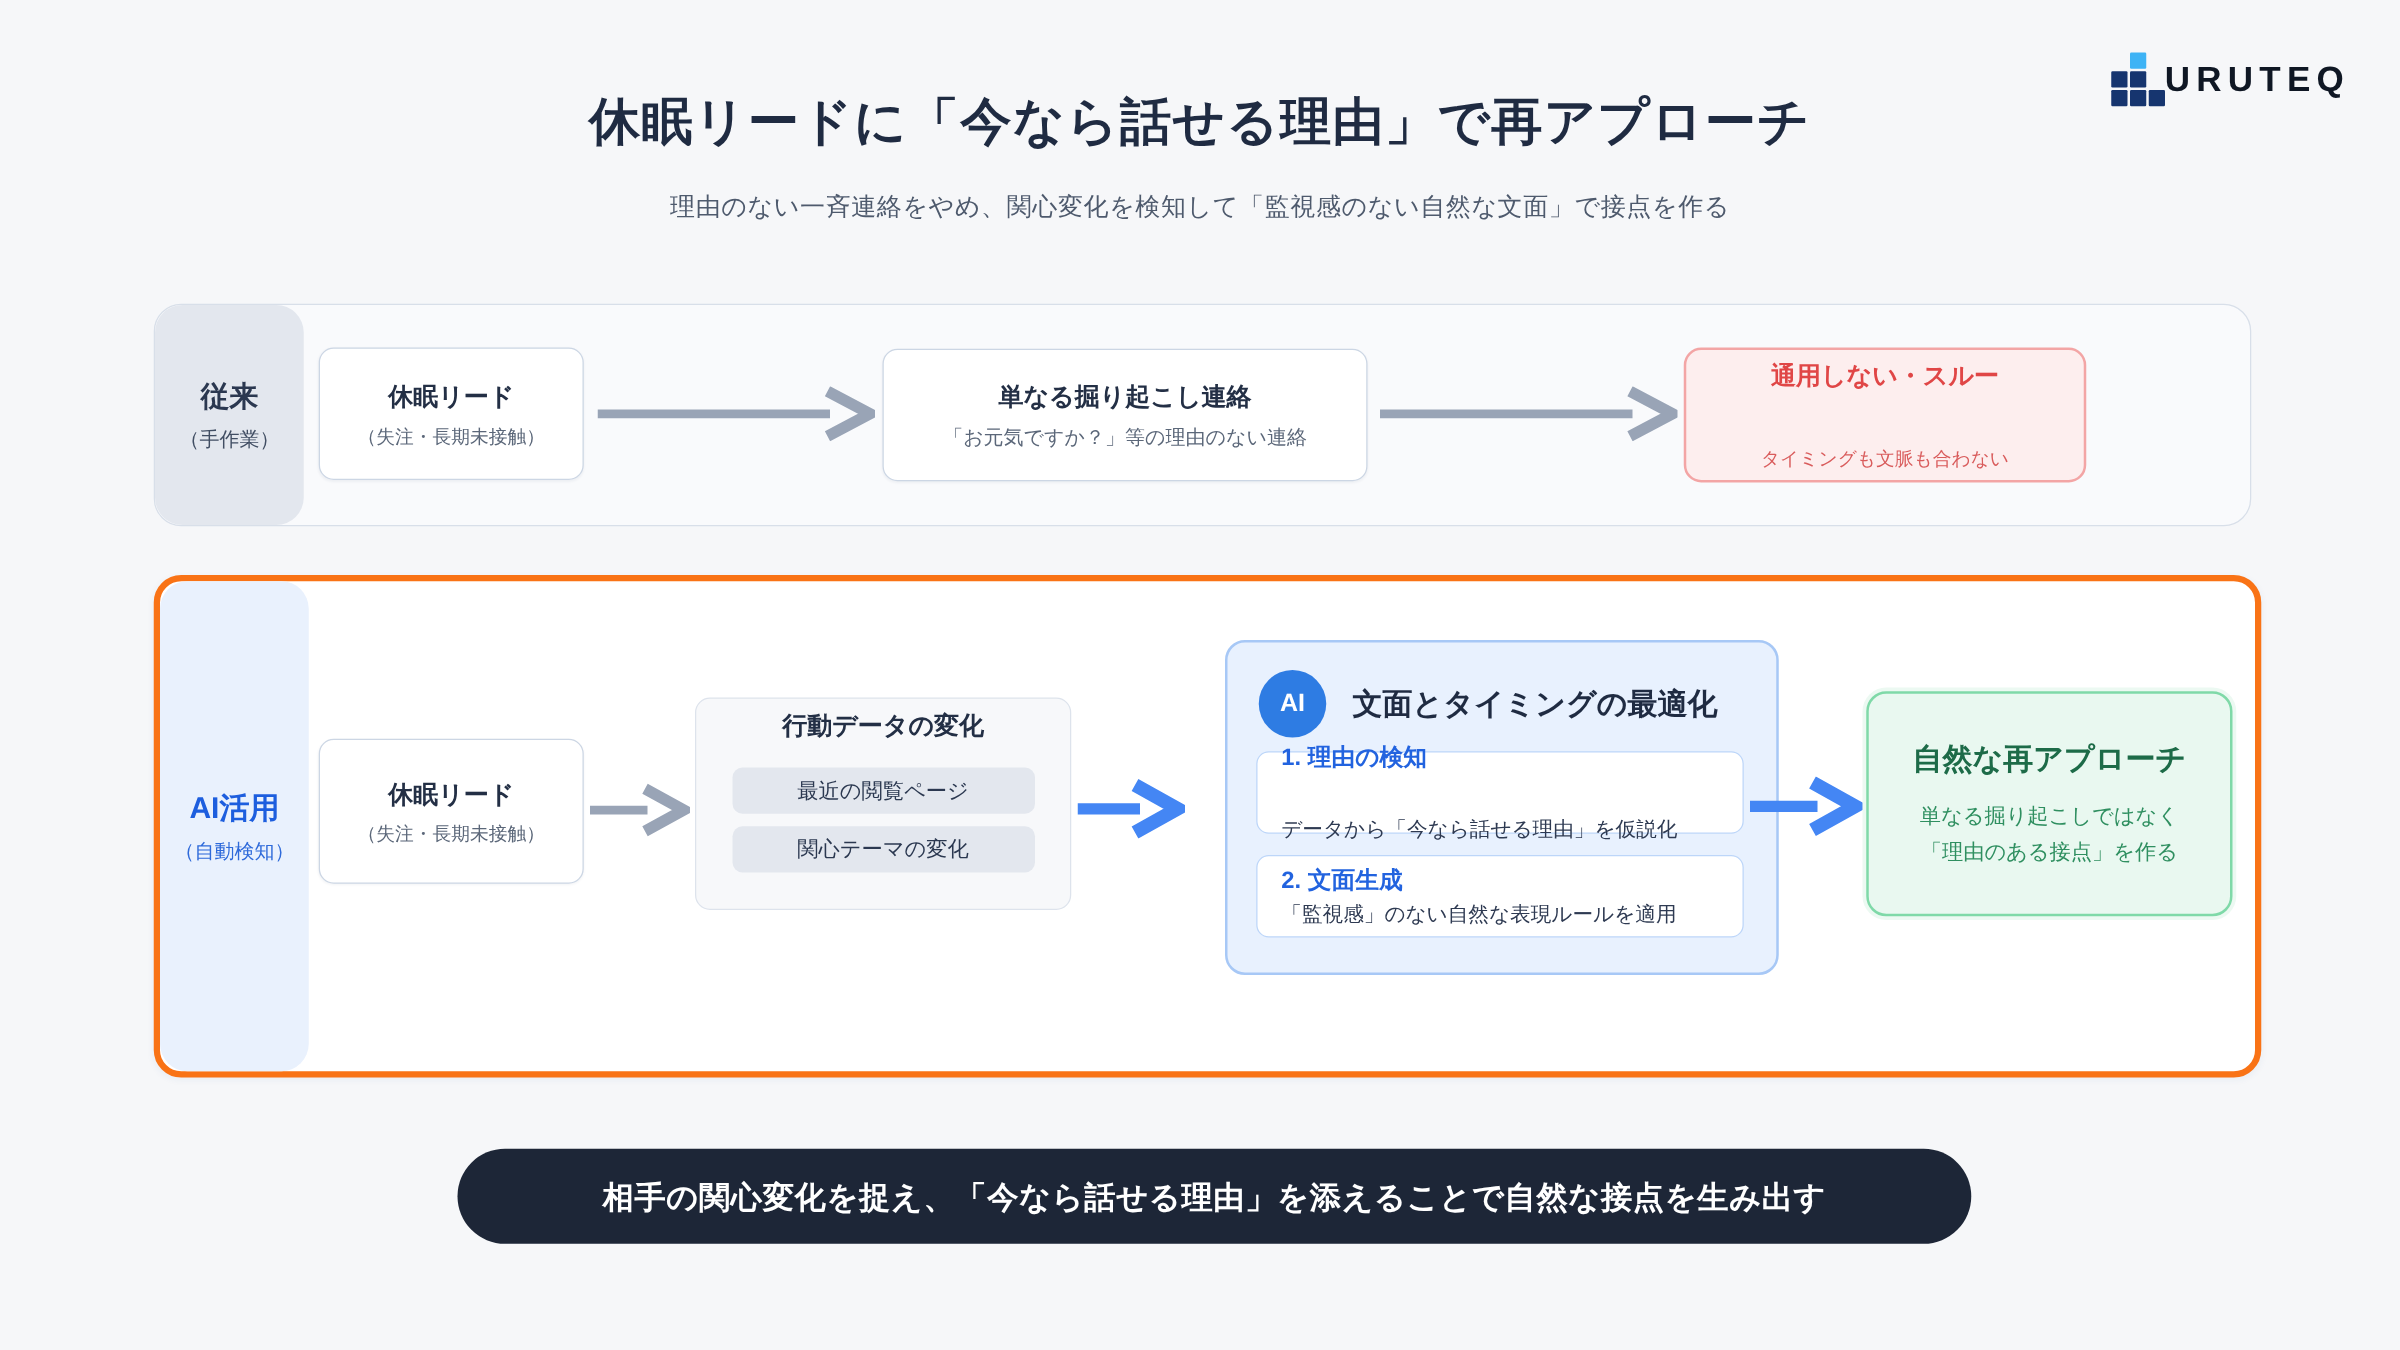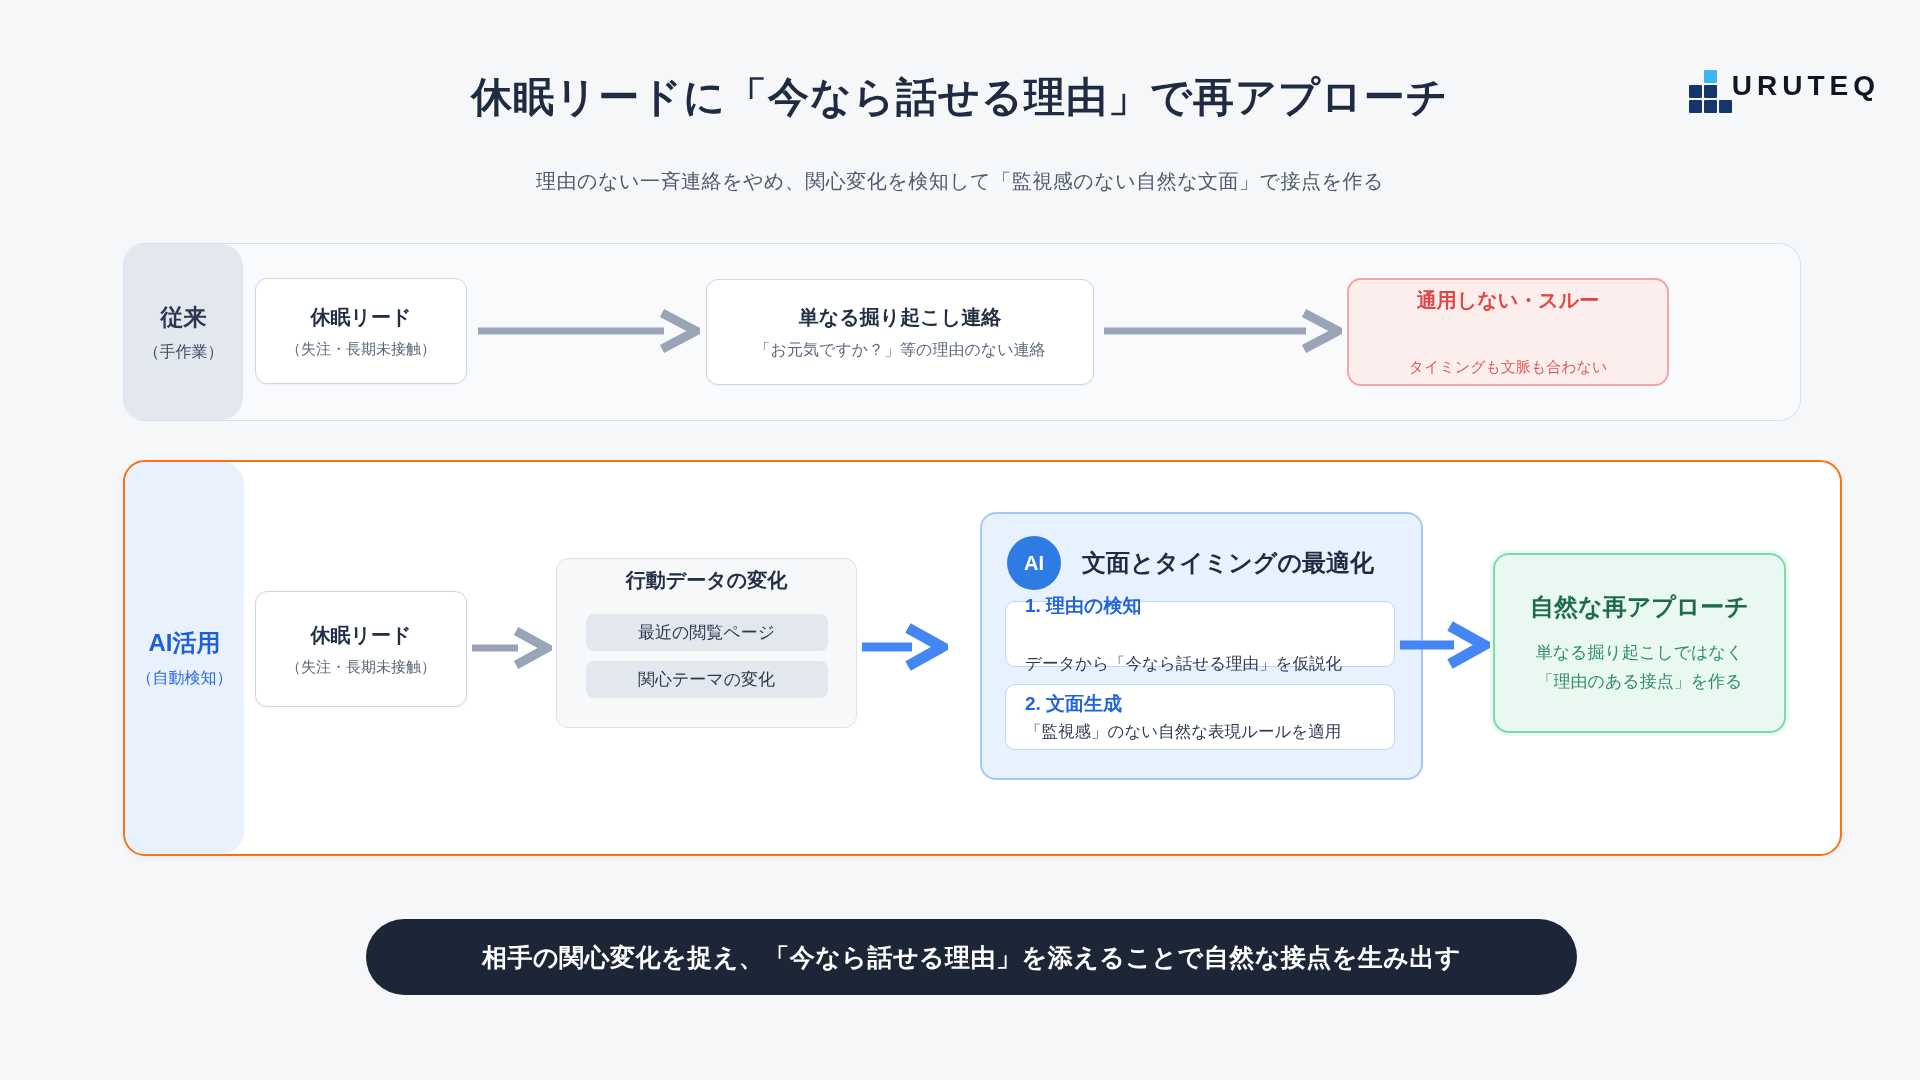--- a/index.html
+++ b/index.html
@@ -8,35 +8,35 @@
     background:#f6f7f9;color:#232f45;
     font-family:"Liberation Sans","DejaVu Sans",sans-serif;
   }
   
   .page-title{
     position:absolute;top:70px;left:0;width:100%;text-align:center;
     font-size:41px;font-weight:800;color:#1f2b42;letter-spacing:1px;
   }
   .page-subtitle{
     position:absolute;top:152px;left:0;width:100%;text-align:center;
-    font-size:20px;color:#4e5a6d;letter-spacing:0.5px;margin-top:16px;
-  }
-  .logo{position:absolute;top:42px;right:40px;display:flex;margin-top:28px;}
+    font-size:20px;color:#4e5a6d;letter-spacing:0.5px;
+  }
+  .logo{position:absolute;top:42px;right:40px;display:flex;align-items:center;}
   .logo-grid{display:grid;grid-template-columns:repeat(3,13px);grid-template-rows:repeat(3,13px);gap:2px;}
   .sq{width:13px;height:13px;border-radius:1px;}
   .sq.empty{background:transparent;}
   .sq.cyan{background:#3eb3f5;}
   .sq.navy{background:#16356f;}
   .logo-text{font-size:28px;font-weight:700;letter-spacing:5px;color:#0f1724;}
 
   
   .flow-row{position:absolute;left:123px;width:1676px;border-radius:22px;}
   .row-trad{top:243px;height:176px;background:#f9fafc;border:1px solid #d8dfe9;}
-  .row-ai{top:460px;height:392px;background:#ffffff;border:2px solid #f97316;
-          box-shadow:0 2px 6px rgba(40,80,160,0.06);padding-left:39px;}
+  .row-ai{top:460px;height:392px;background:#ffffff;border:5px solid #f97316;
+          box-shadow:0 2px 6px rgba(40,80,160,0.06);}
   .row-label{
     position:absolute;left:0;top:0;bottom:0;width:119px;border-radius:22px;
     display:flex;flex-direction:column;align-items:center;justify-content:center;gap:9px;
   }
   .row-trad .row-label{background:#e3e7ee;}
   .row-ai  .row-label{background:#e9f1fd;}
   .label-title{font-size:23px;font-weight:800;color:#2b3850;}
   .row-ai .label-title{color:#1d5ede;font-size:24px;}
   .label-sub{font-size:16px;color:#414e63;}
   .row-ai .label-sub{color:#2e6ada;}

